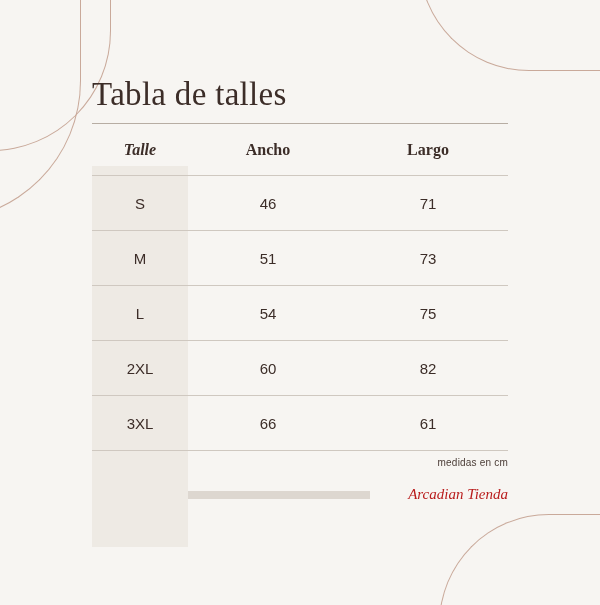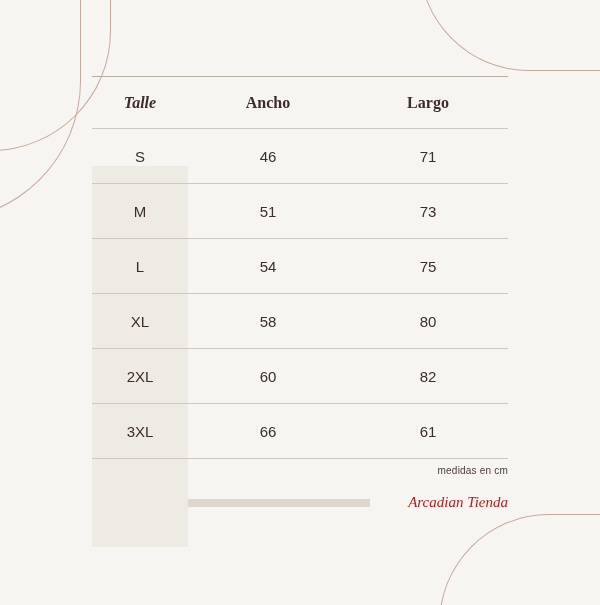--- a/index.html
+++ b/index.html
@@ -175,20 +175,21 @@
 
   <div class="deco deco-tl"></div>
   <div class="deco deco-tl2"></div>
   <div class="deco deco-tr"></div>
   <div class="deco deco-br"></div>
 
   <div class="col-shade"></div>
 
   <div class="content">
 
+    <h1 class="title">Tabla de talles</h1>
 
     <div class="table-wrap">
       <table class="size-table">
         <colgroup>
           <col class="c1">
           <col class="c2">
           <col class="c3">
         </colgroup>
         <thead>
           <tr>
@@ -207,25 +208,20 @@
             <td>M</td>
             <td>51</td>
             <td>73</td>
           </tr>
           <tr>
             <td>L</td>
             <td>54</td>
             <td>75</td>
           </tr>
           <tr>
-            <td>XL</td>
-            <td>58</td>
-            <td>80</td>
-          </tr>
-          <tr>
             <td>2XL</td>
             <td>60</td>
             <td>82</td>
           </tr>
           <tr>
             <td>3XL</td>
             <td>66</td>
             <td>61</td>
           </tr>
         </tbody>

